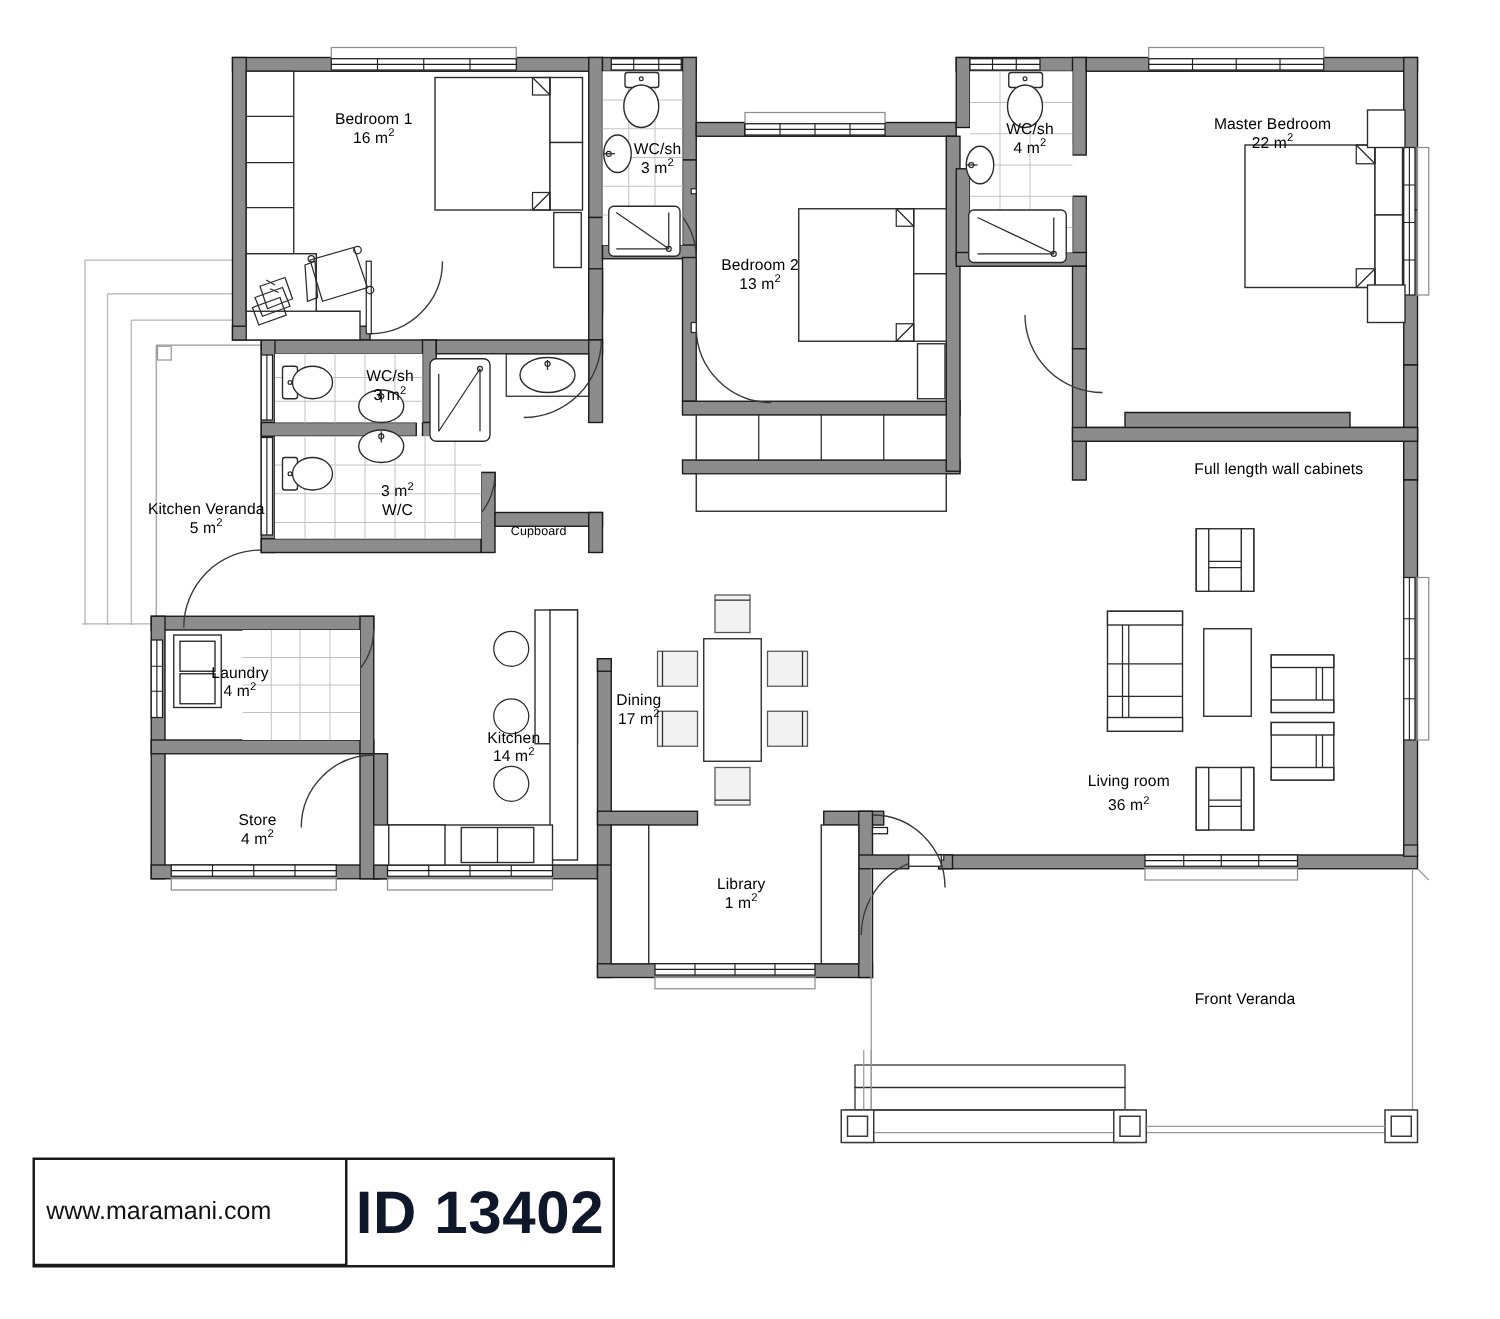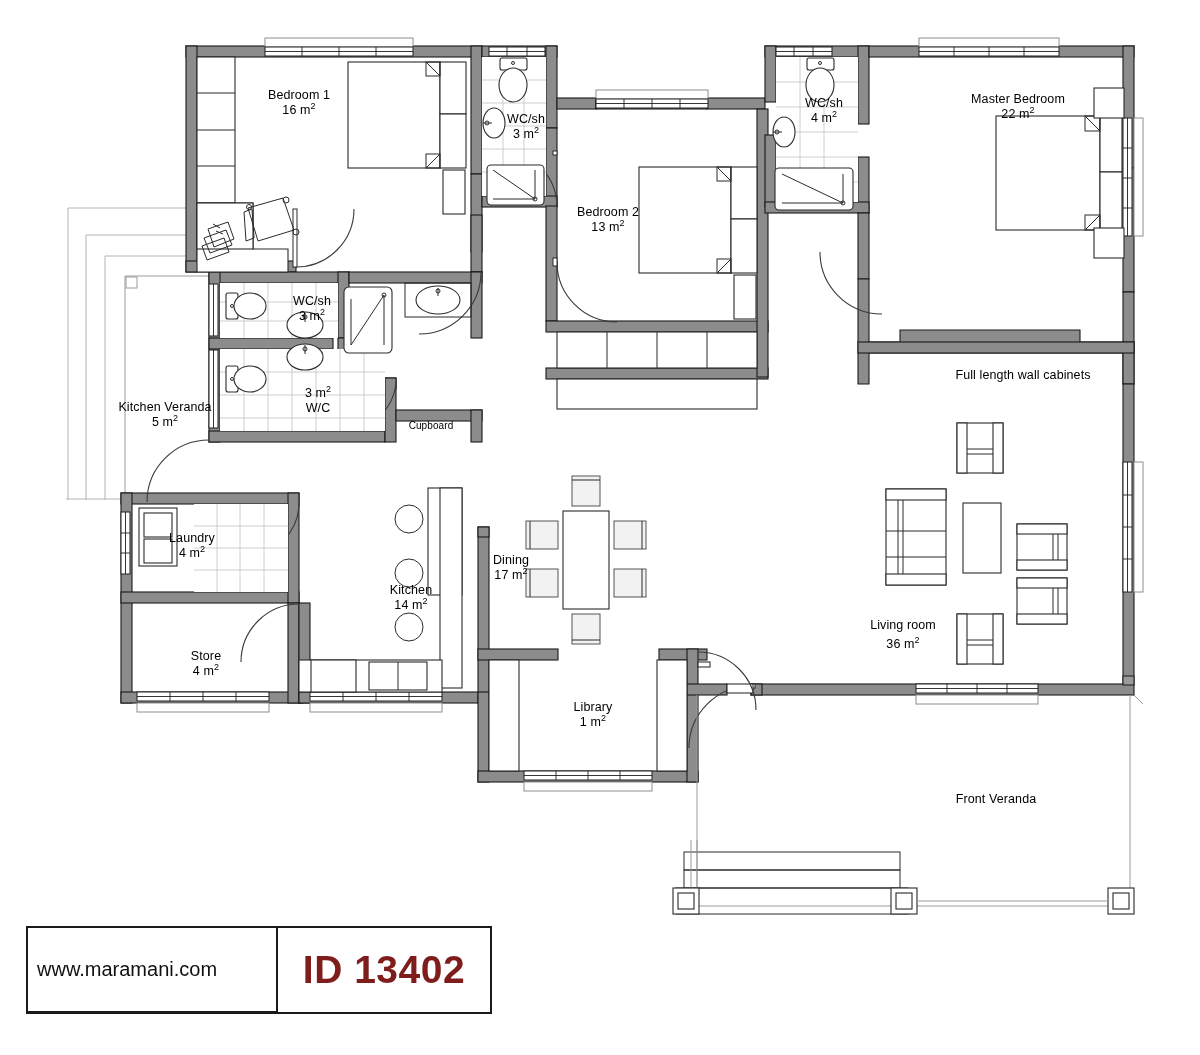--- a/index.html
+++ b/index.html
@@ -90,24 +90,24 @@
     font-size: 20px;
     color: #111;
     box-sizing: border-box;
   }
   .tb-row.top { border-bottom: 1.6px solid #1a1a1a; }
   #tb-right {
     flex: 1;
     display: flex;
     align-items: center;
     justify-content: center;
-    font-size: 39px;
+    font-size: 48px;
     font-weight: bold;
     letter-spacing: 0.5px;
-    color: #7f1d1d;
+    color: #0f172a;
   }
 </style>
 </head>
 <body>
 
 <div id="plan-root">
 
   <svg class="plan" viewBox="0 0 1200 1055">
 
     <g>

